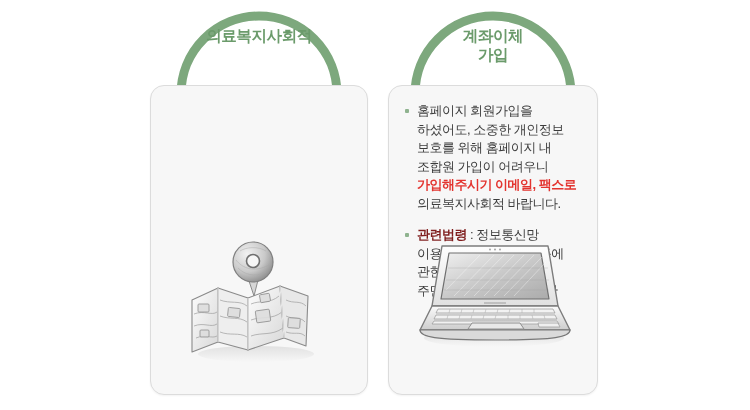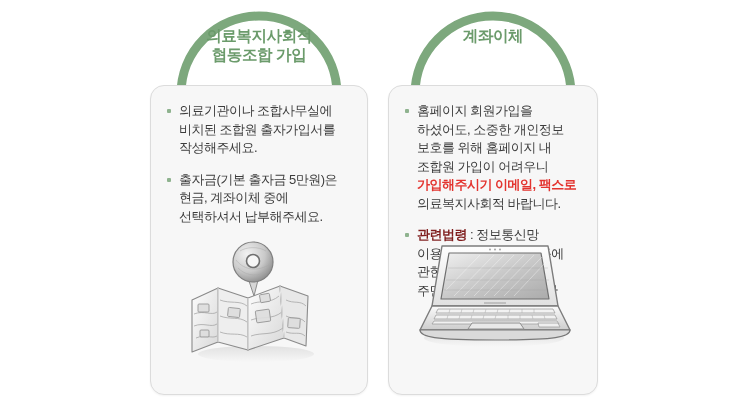--- a/index.html
+++ b/index.html
@@ -90,37 +90,23 @@
   <div class="panel left">
 
     <div class="arch">
       <svg viewBox="0 0 166 86" xmlns="http://www.w3.org/2000/svg">
         <path d="M5,86 A78,78 0 0 1 161,86" fill="none" stroke="#7da87d" stroke-width="9" stroke-linecap="butt"></path>
       </svg>
     </div>
 
     <div class="arch-title">
       <span class="ln">의료복지사회적</span>
-      <span class="ln">협동조합 가입</span>
     </div>
 
     <div class="card">
-      <div class="blist">
-
-        <div class="bitem">
-          <span class="bdot"></span>
-          <span>의료기관이나 조합사무실에 비치된 조합원 출자가입서를 작성해주세요.</span>
-        </div>
-
-        <div class="bitem">
-          <span class="bdot"></span>
-          <span>출자금(기본 출자금 5만원)은 현금, 계좌이체 중에 선택하셔서 납부해주세요.</span>
-        </div>
-
-      </div>
 
       <div class="illus">
         <svg width="150" height="140" viewBox="0 0 150 140" xmlns="http://www.w3.org/2000/svg">
           <defs>
             <linearGradient id="mapShade" x1="0" y1="0" x2="1" y2="1">
               <stop offset="0%" stop-color="#fdfdfd"></stop>
               <stop offset="100%" stop-color="#d8d8d8"></stop>
             </linearGradient>
             <radialGradient id="pinShade" cx="35%" cy="30%" r="75%">
               <stop offset="0%" stop-color="#f2f2f2"></stop>
@@ -190,20 +176,21 @@
   <div class="panel right">
 
     <div class="arch">
       <svg viewBox="0 0 166 86" xmlns="http://www.w3.org/2000/svg">
         <path d="M5,86 A78,78 0 0 1 161,86" fill="none" stroke="#7da87d" stroke-width="9" stroke-linecap="butt"></path>
       </svg>
     </div>
 
     <div class="arch-title">
       <span class="ln">계좌이체</span>
+      <span class="ln">가입</span>
     </div>
 
     <div class="card">
       <div class="blist">
 
         <div class="bitem">
           <span class="bdot"></span><span>홈페이지 회원가입을 하셨어도, 소중한 개인정보 보호를 위해 홈페이지 내 조합원 가입이 어려우니 </span><span class="hl-red">가입해주시기 이메일, 팩스로</span><span> 의료복지사회적 바랍니다.</span>
         </div>
 
         <div class="bitem">

